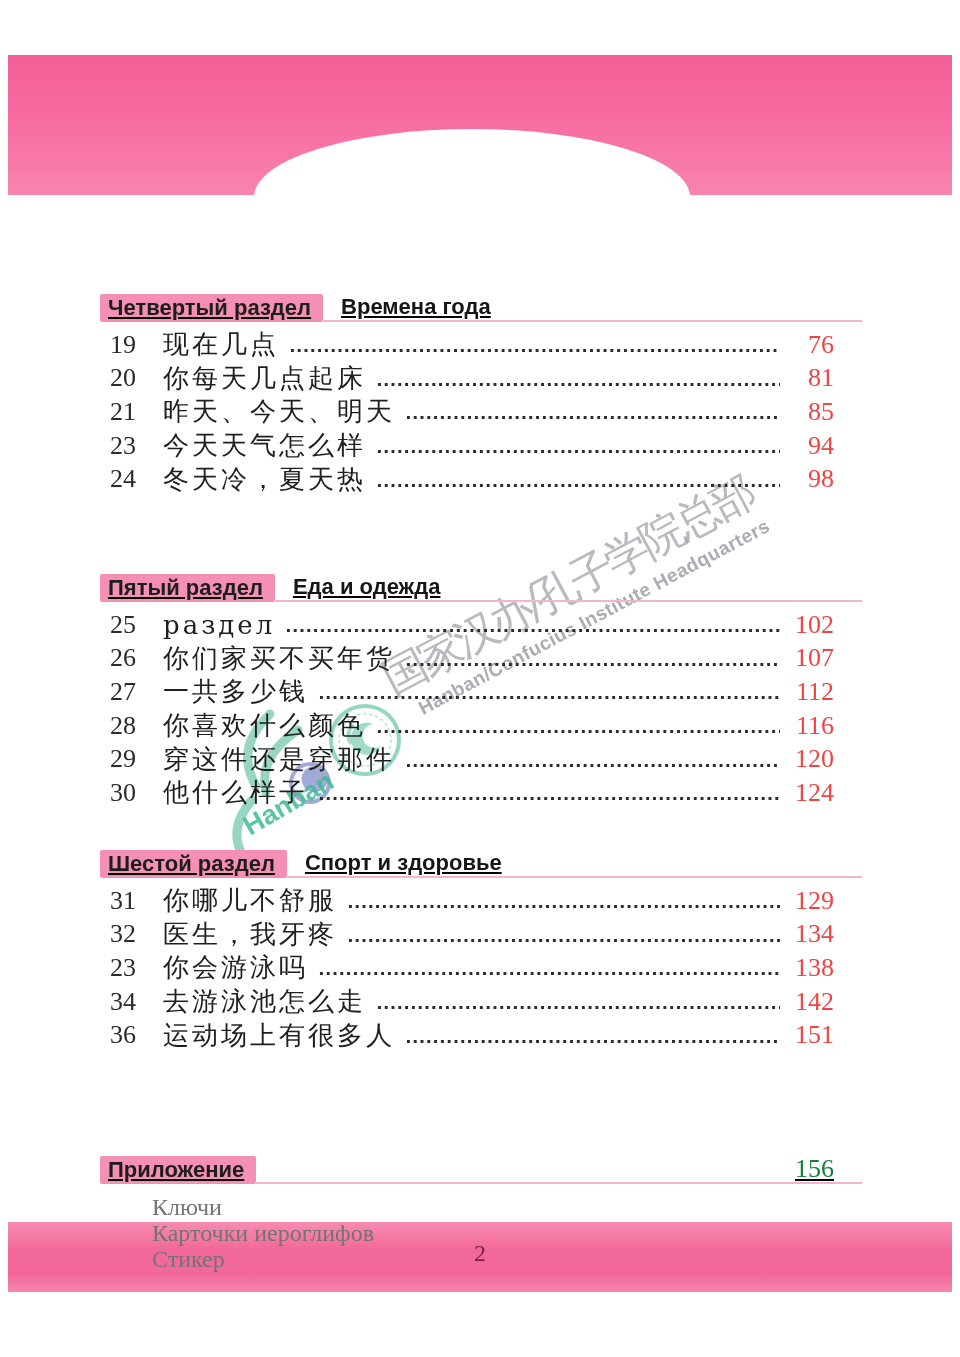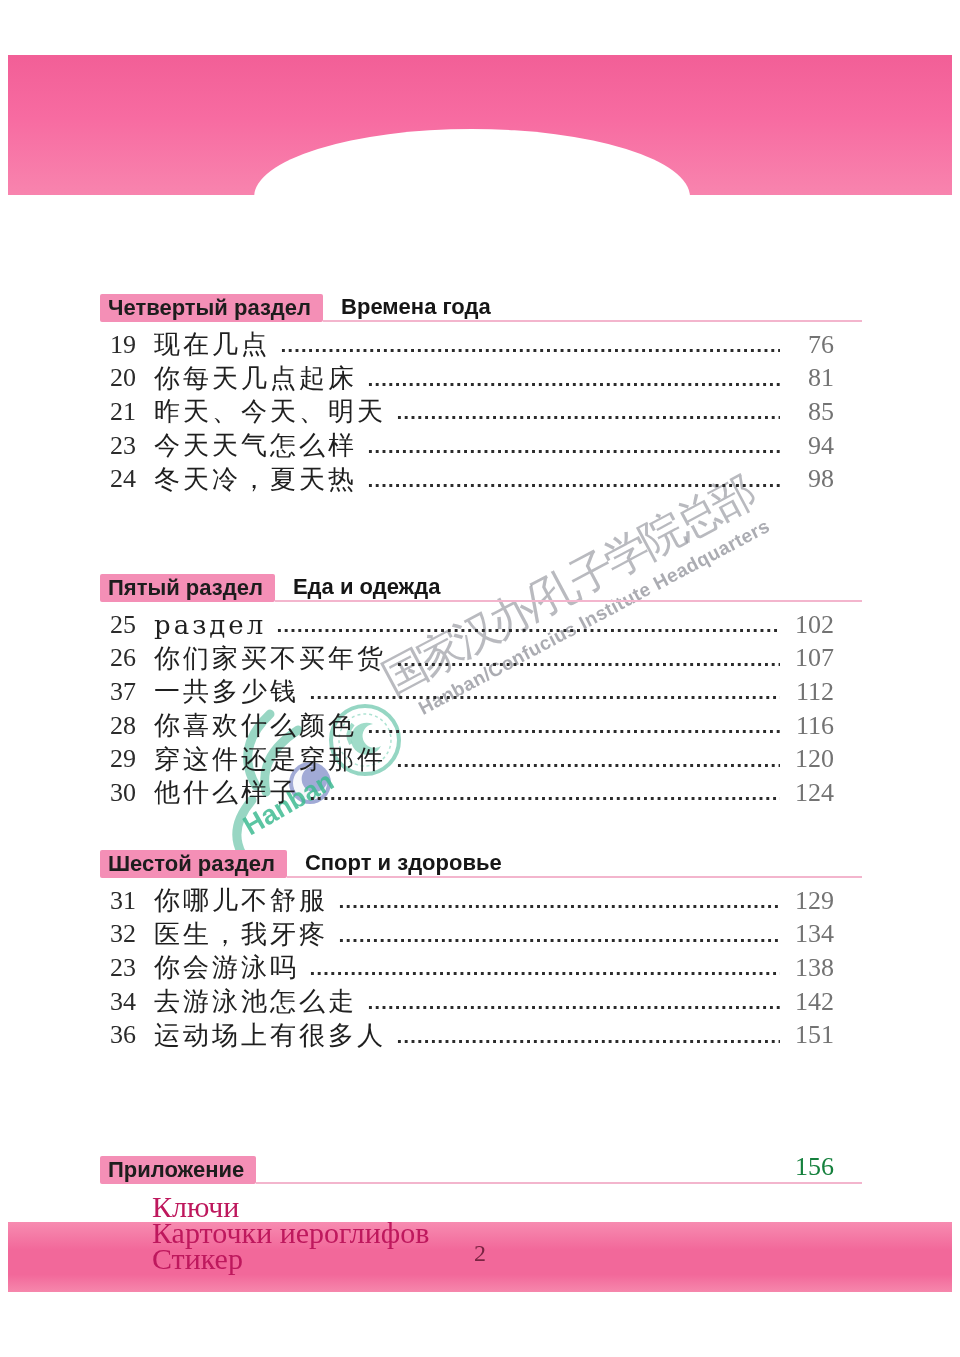--- a/index.html
+++ b/index.html
@@ -23,43 +23,43 @@
          letter-spacing:-4px;color:rgba(128,130,138,0.55);
          transform:rotate(-28deg);transform-origin:0 50%;}
   .wm-en{left:420px;top:700px;font-size:19px;line-height:1;letter-spacing:0.5px;
          color:rgba(138,140,148,0.72);font-weight:bold;
          transform:rotate(-28deg);transform-origin:0 50%;}
   .wm-svg{position:absolute;z-index:0;pointer-events:none;}
 
   
   .content{position:absolute;left:0;top:0;width:960px;height:1357px;z-index:1;}
   .section{position:absolute;left:100px;width:762px;}
-  .sec-hdr{display:flex;align-items:stretch;height:28px;}
+  .sec-hdr{display:flex;align-items:stretch;height:28px;text-decoration:underline;}
   .sec-label{background:#f48fb6;border-radius:2px;padding:0 12px 0 8px;
              font-size:22px;font-weight:bold;color:#1d1d1d;line-height:28px;}
-  .hdr-rest{flex:1;display:flex;align-items:flex-end;border-bottom:2px solid #f3b5cd;
+  .hdr-rest{flex:1;display:flex;align-items:center;border-bottom:2px solid #f3b5cd;
             padding-left:18px;}
   .sec-title{font-size:22px;font-weight:bold;color:#161616;line-height:26px;}
   .hdr-page{margin-left:auto;padding-right:28px;
             font-family:"Liberation Serif","DejaVu Serif",serif;font-size:26px;color:#15803d;}
 
   .entries{margin-top:6px;padding-right:28px;}
   .entry{display:flex;align-items:center;height:33.6px;justify-content:center;}
   .num{width:40px;margin-left:10px;font-family:"Liberation Serif","DejaVu Serif",serif;
        font-size:26px;color:#2b2b2b;flex:none;}
   .ttl{font-family:"DejaVu Serif","Liberation Serif",serif;font-size:26px;color:#1f1f1f;
-       letter-spacing:3px;margin-left:4px;flex:none;}
+       letter-spacing:3px;margin-left:13px;flex:none;}
   .dots{flex:1;height:5px;margin:12px 8px 0 10px;
         background-image:radial-gradient(circle,#2b2b2b 1.5px,transparent 1.9px);
         background-size:6.8px 5px;background-repeat:repeat-x;background-position:left center;}
   .pg{min-width:46px;text-align:right;font-family:"Liberation Serif","DejaVu Serif",serif;
-      font-size:26px;color:#737373;flex:none;}
+      font-size:26px;color:#ef4444;flex:none;}
 
   .appendix-items{margin:10px 0 12px 52px;font-family:"Liberation Serif","DejaVu Serif",serif;
-      font-size:30px;color:#be185d;line-height:26px;}
+      font-size:24px;color:#737373;line-height:26px;}
 </style>
 </head>
 <body>
 
 <div id="page">
 
   <div class="top-band"></div>
   <div class="top-band-arch"></div>
 
   <div class="wm wm-cn">国家汉办/孔子学院总部</div>
@@ -140,21 +140,21 @@
           <span class="dots"></span>
           <span class="pg">102</span>
         </div>
         <div class="entry">
           <span class="num">26</span>
           <span class="ttl">你们家买不买年货</span>
           <span class="dots"></span>
           <span class="pg">107</span>
         </div>
         <div class="entry">
-          <span class="num">37</span>
+          <span class="num">27</span>
           <span class="ttl">一共多少钱</span>
           <span class="dots"></span>
           <span class="pg">112</span>
         </div>
         <div class="entry">
           <span class="num">28</span>
           <span class="ttl">你喜欢什么颜色</span>
           <span class="dots"></span>
           <span class="pg">116</span>
         </div>

